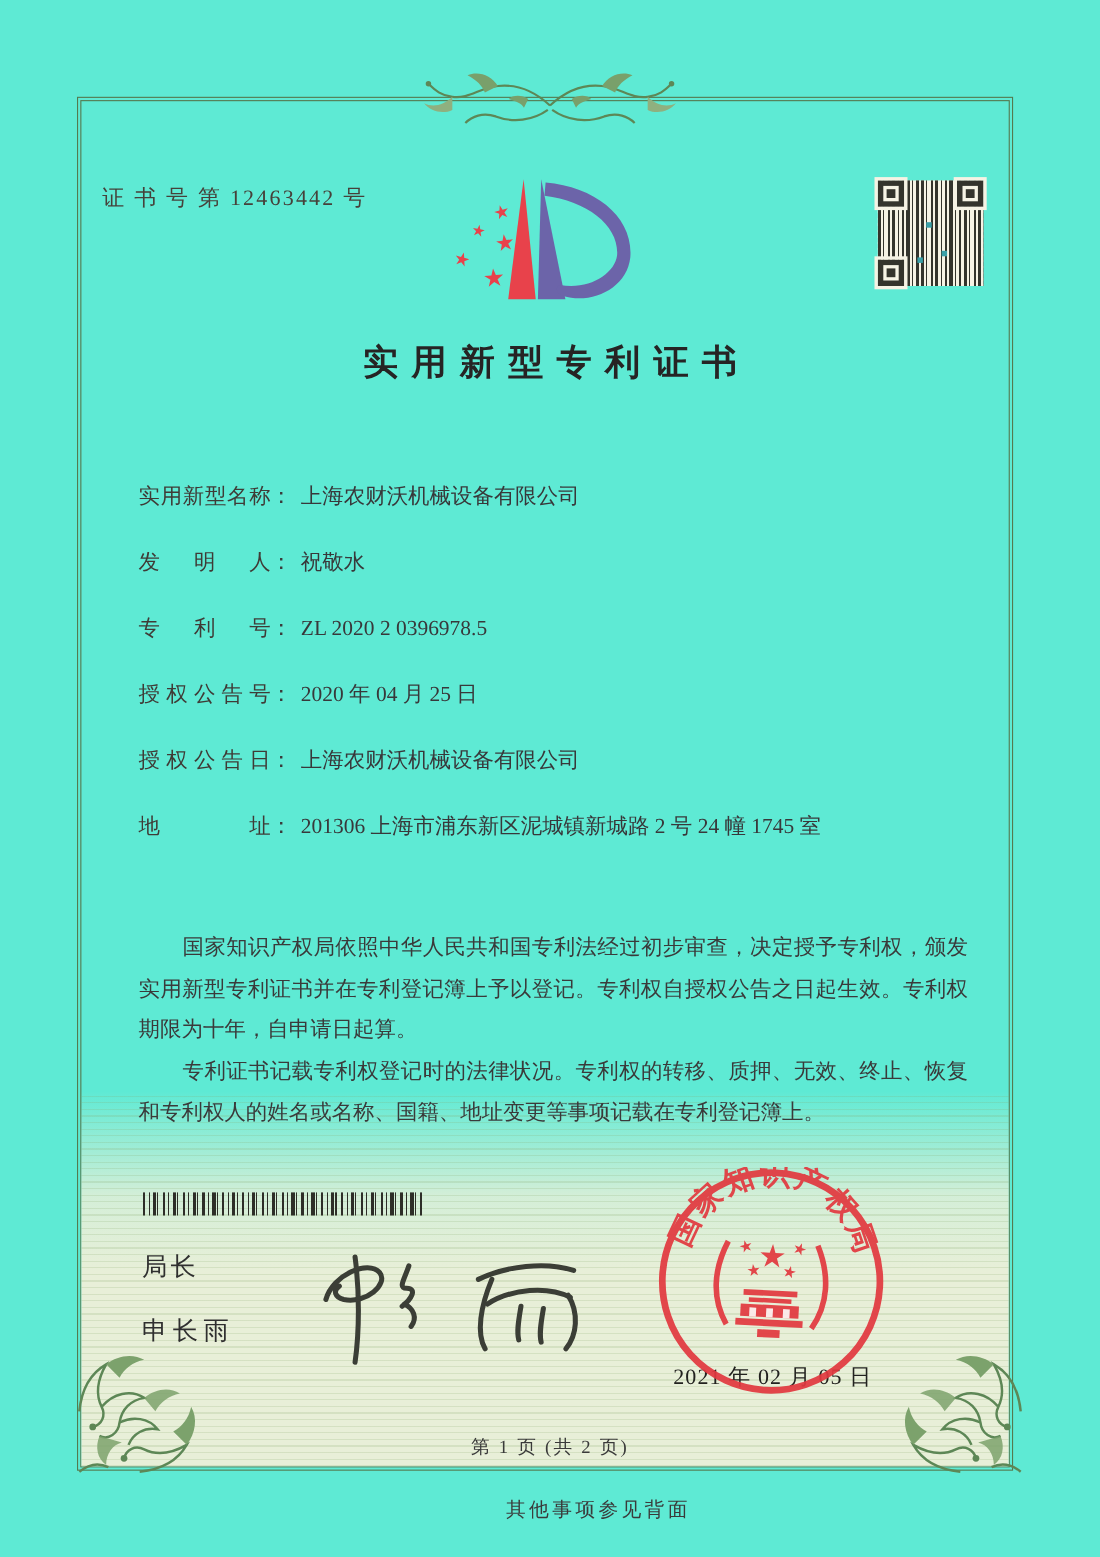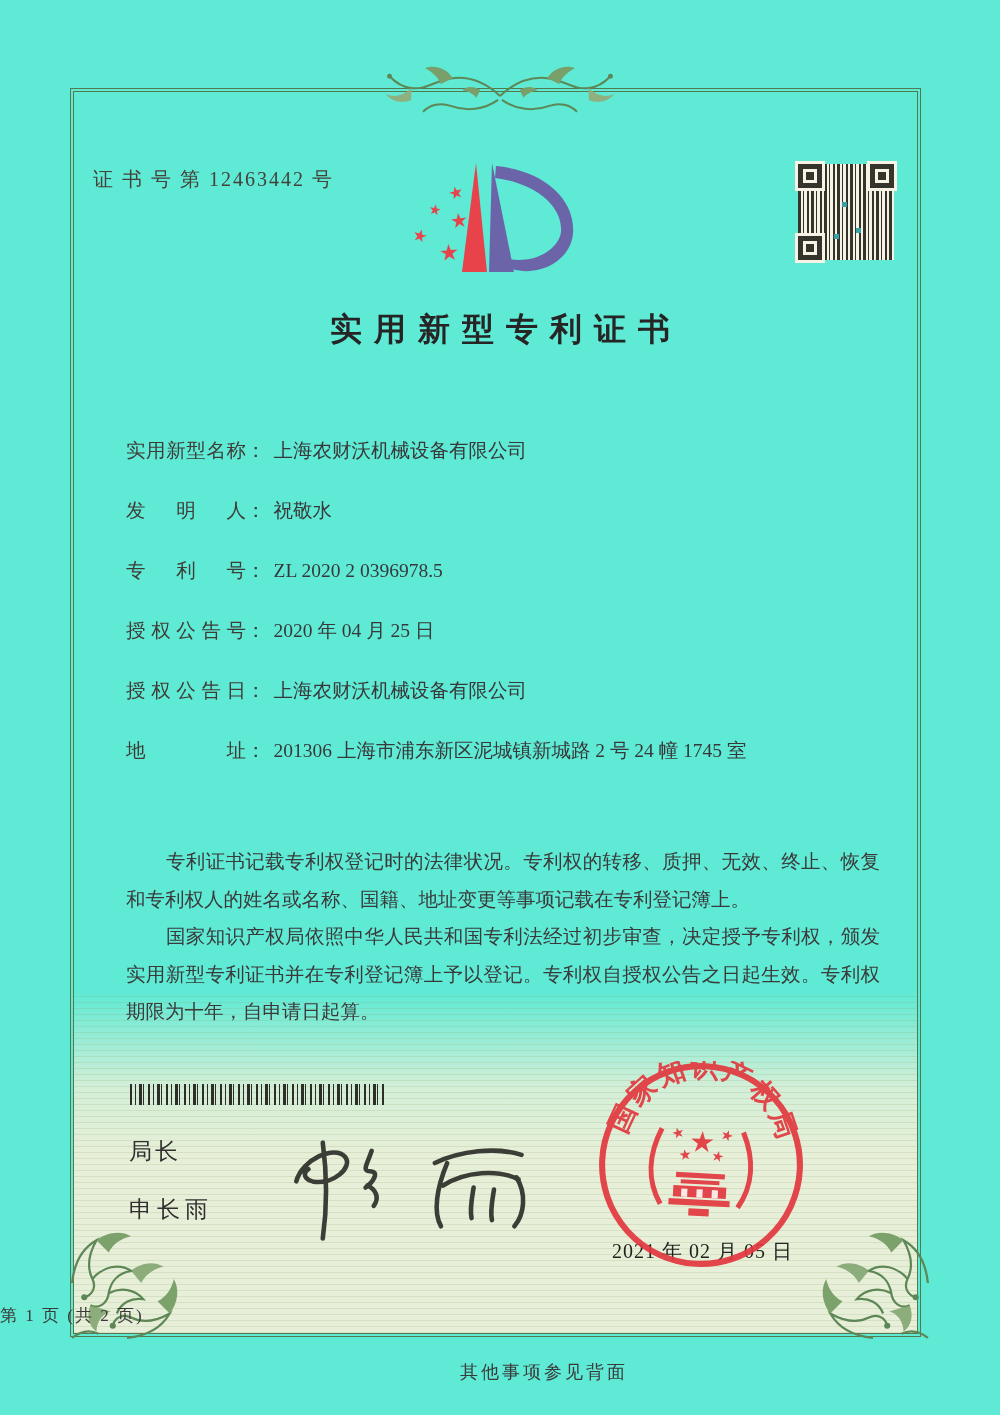--- a/index.html
+++ b/index.html
@@ -84,21 +84,21 @@
   .director-name{top:1194px; letter-spacing:5px;}
 
   .signature{position:absolute; left:282px; top:1126px; width:265px; height:122px;}
 
   .seal{position:absolute; left:597px; top:1061px; width:208px; height:208px; opacity:.92;}
   .seal-date{
     position:absolute; left:612px; top:1238px; font-size:20px; letter-spacing:1px; color:#22221f;
   }
 
   .page-note{
-    position:absolute; left:0; top:1304px; width:100%; text-align:left;
+    position:absolute; left:0; top:1304px; width:100%; text-align:center;
     font-size:17px; letter-spacing:2px; color:#3a3a3a;
   }
   .back-note{
     position:absolute; left:0; top:1360px; width:100%; text-align:center;
     font-size:18px; letter-spacing:3px; color:#3a3a3a;padding-left:44px;
   }
 </style>
 </head>
 <body>
 
@@ -205,22 +205,22 @@
     <span class="flabel">授权公告号</span><span class="fcolon">：</span><span class="fvalue">2020 年 04 月 25 日</span>
   </div>
   <div class="frow" style="top:677px;">
     <span class="flabel">授权公告日</span><span class="fcolon">：</span><span class="fvalue">上海农财沃机械设备有限公司</span>
   </div>
   <div class="frow" style="top:737px;">
     <span class="flabel">地址</span><span class="fcolon">：</span><span class="fvalue">201306 上海市浦东新区泥城镇新城路 2 号 24 幢 1745 室</span>
   </div>
 
   <div class="paras">
+    <p>国家知识产权局依照中华人民共和国专利法经过初步审查，决定授予专利权，颁发实用新型专利证书并在专利登记簿上予以登记。专利权自授权公告之日起生效。专利权期限为十年，自申请日起算。</p>
     <p>专利证书记载专利权登记时的法律状况。专利权的转移、质押、无效、终止、恢复和专利权人的姓名或名称、国籍、地址变更等事项记载在专利登记簿上。</p>
-    <p>国家知识产权局依照中华人民共和国专利法经过初步审查，决定授予专利权，颁发实用新型专利证书并在专利登记簿上予以登记。专利权自授权公告之日起生效。专利权期限为十年，自申请日起算。</p>
   </div>
 
   <div class="barcode"></div>
 
   <div class="director-title">局长</div>
   <div class="director-name">申长雨</div>
 
   <svg class="signature" viewBox="0 0 260 115">
     <g fill="none" stroke="#3b3e36" stroke-width="4.5" stroke-linecap="round">
       <path d="M14,52 C20,30 52,16 62,28 C70,38 50,56 30,52 C22,50 20,44 26,40"></path>

